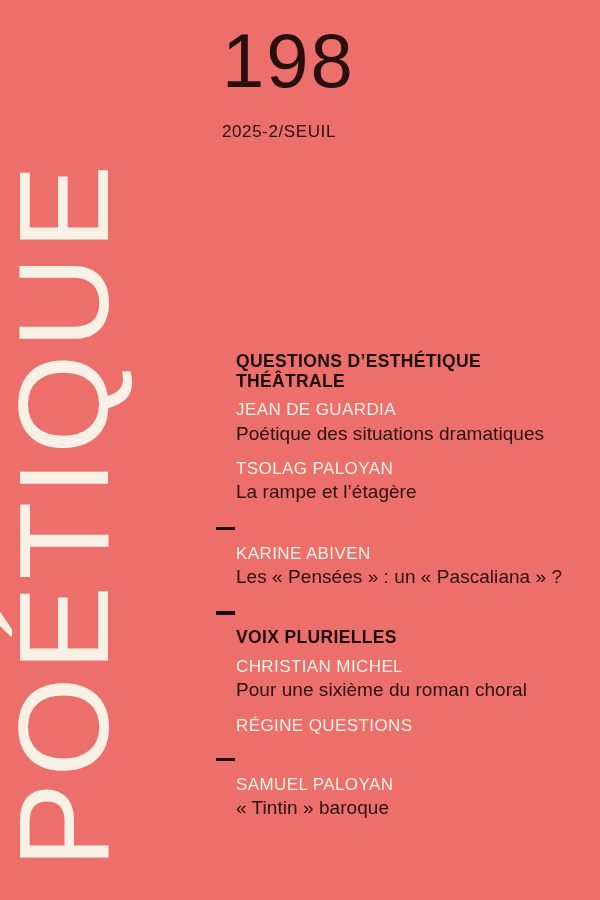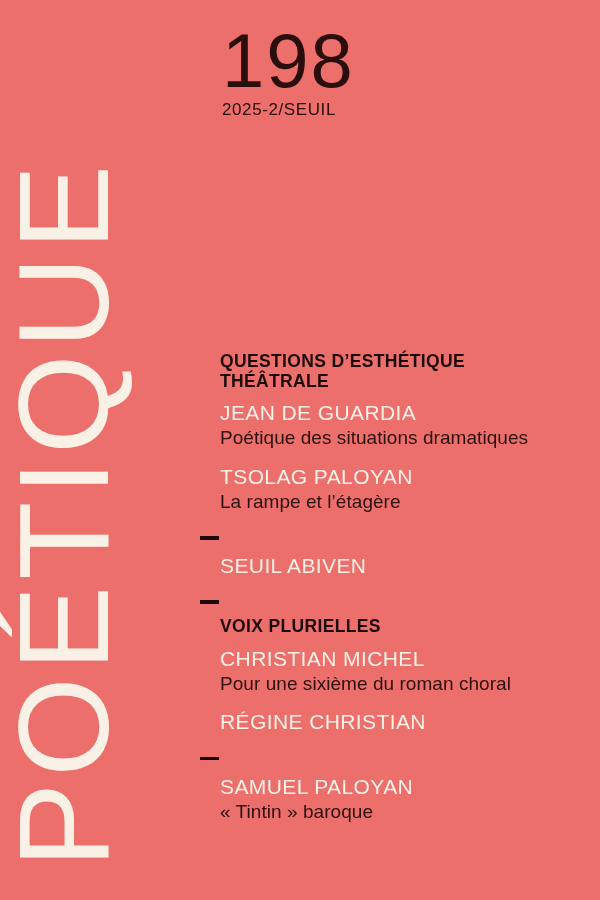--- a/index.html
+++ b/index.html
@@ -55,52 +55,52 @@
   }
   #issue-number {
     font-family: "Liberation Sans", sans-serif;
     font-size: 76px;
     font-weight: 300;
     letter-spacing: 2px;
     color: #2A0E0E;
     line-height: 0.92;
   }
   #issue-meta {
-    margin-top: 4px;
+    margin-top: 26px;
     font-family: "Liberation Sans", sans-serif;
     font-size: 17px;
     font-weight: 400;
     letter-spacing: 0.6px;
     color: #2A0E0E;
   }
 
   
   #toc {
     position: absolute;
-    left: 220px;
+    left: 236px;
     top: 352px;
     width: 348px;
   }
 
   .section-heading {
     font-family: "Liberation Sans", sans-serif;
     font-size: 17.5px;
     font-weight: 700;
     letter-spacing: 0.35px;
     color: #1C0A0A;
     line-height: 1.12;
     margin: 0 0 9px 0;
   }
 
   .entry {
     margin: 0 0 13px 0;
   }
   .entry-author {
     font-family: "Liberation Sans", sans-serif;
-    font-size: 21px;
+    font-size: 17px;
     font-weight: 400;
     letter-spacing: 0.4px;
     color: #FAF1E7;
     line-height: 1.2;
   }
   .entry-title {
     font-family: "Liberation Sans", sans-serif;
     font-size: 19px;
     font-weight: 400;
     letter-spacing: 0.05px;
@@ -146,32 +146,33 @@
         <div class="entry-title">Poétique des situations dramatiques</div>
       </div>
       <div class="entry">
         <div class="entry-author">TSOLAG PALOYAN</div>
         <div class="entry-title">La rampe et l’étagère</div>
       </div>
       <div class="separator">
         <span class="dash"></span>
       </div>
       <div class="entry">
-        <div class="entry-author">SEUIL ABIVEN</div>
+        <div class="entry-author">KARINE ABIVEN</div>
+        <div class="entry-title">Les « Pensées » : un « Pascaliana » ?</div>
       </div>
       <div class="separator">
         <span class="dash"></span>
       </div>
       <div class="section-heading">VOIX PLURIELLES</div>
       <div class="entry">
         <div class="entry-author">CHRISTIAN MICHEL</div>
         <div class="entry-title">Pour une sixième du roman choral</div>
       </div>
       <div class="entry">
-        <div class="entry-author">RÉGINE CHRISTIAN</div>
+        <div class="entry-author">RÉGINE QUESTIONS</div>
       </div>
       <div class="separator">
         <span class="dash"></span>
       </div>
       <div class="entry">
         <div class="entry-author">SAMUEL PALOYAN</div>
         <div class="entry-title">« Tintin » baroque</div>
       </div>
     </div>
 

